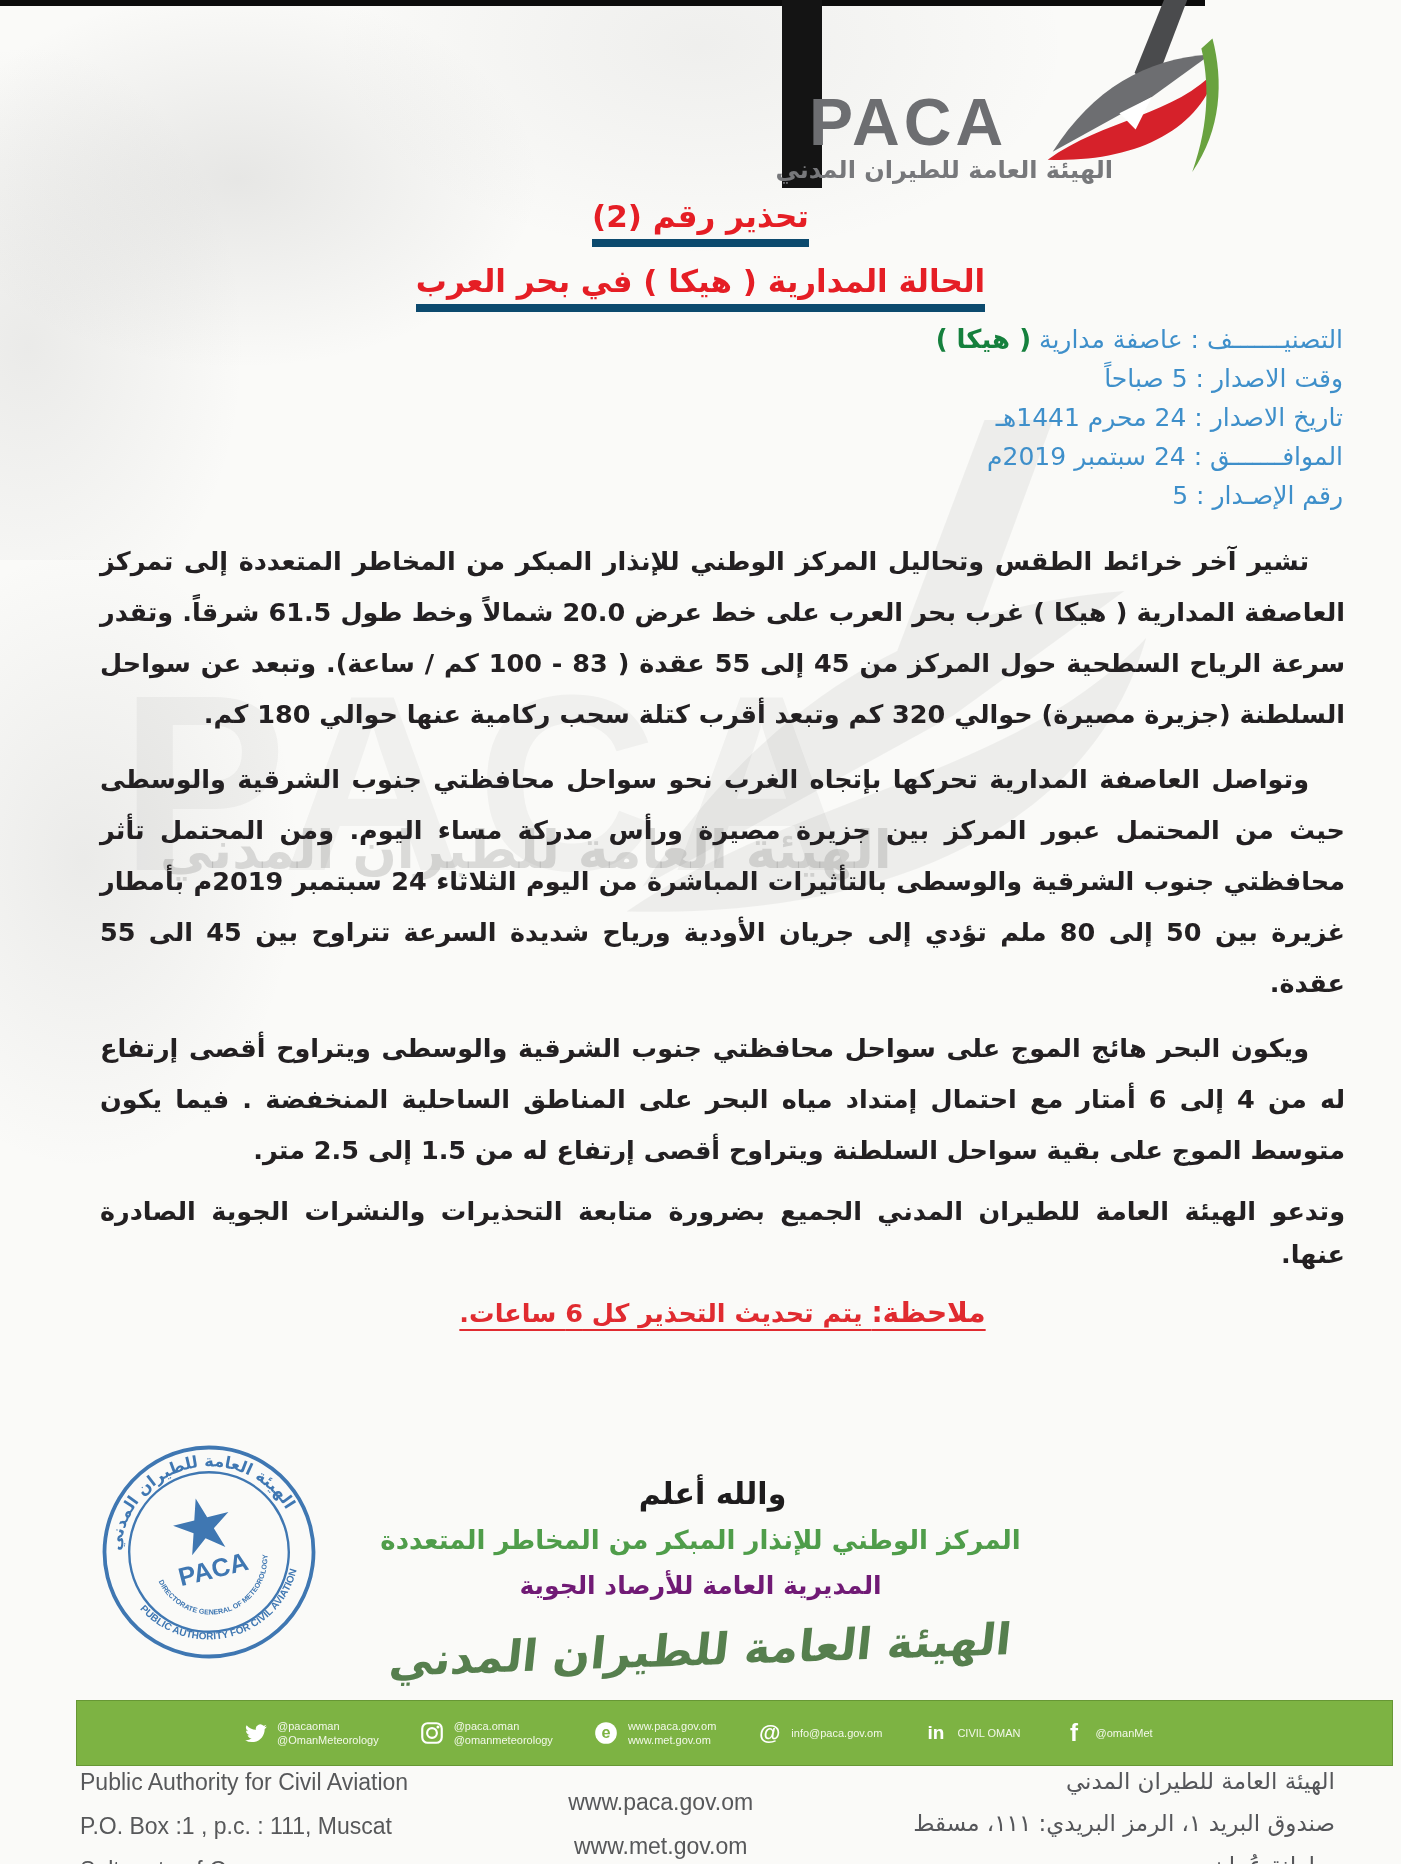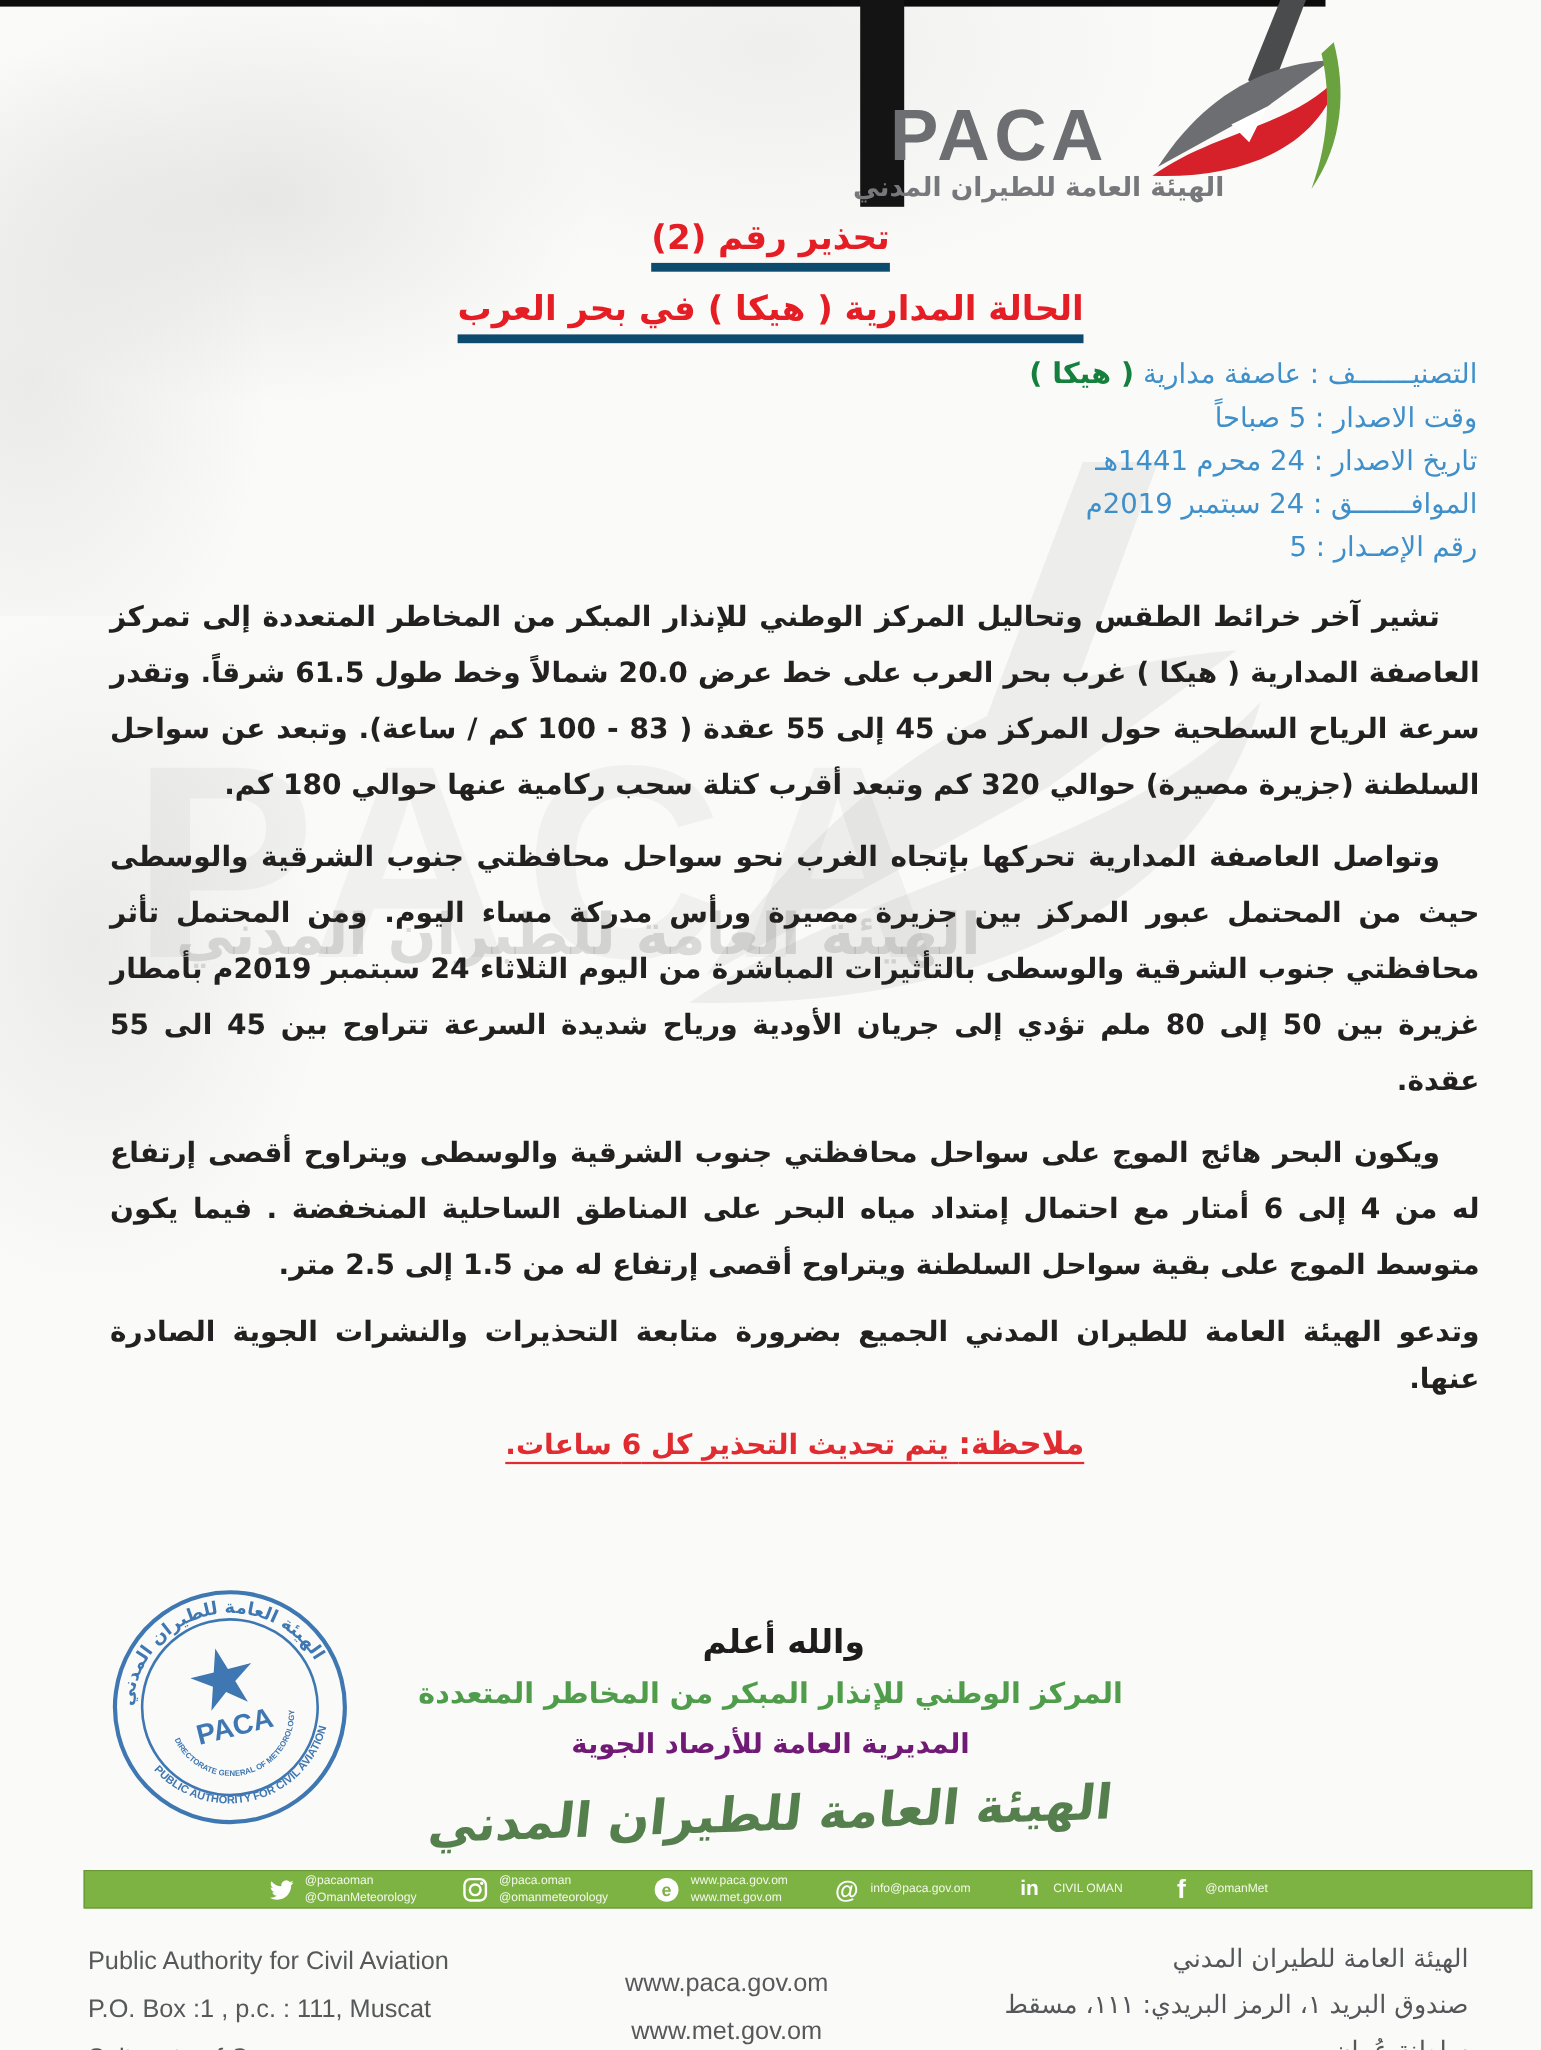--- a/index.html
+++ b/index.html
@@ -57,21 +57,21 @@
   .closing-line{font-size:30px;font-weight:bold;color:#1e1c1d;margin-bottom:14px;margin-left:24px;}
   .org1{font-size:26px;font-weight:bold;color:#4f9d4a;margin-bottom:16px;}
   .org2{font-size:25px;font-weight:bold;color:#701a75;margin-bottom:24px;}
   .signature{display:inline-block;font-size:44px;font-weight:bold;color:#567f4e;
     transform:skewX(-8deg) rotate(-2deg);letter-spacing:-2px;}
 
   
   .seal{position:absolute;left:95px;top:1438px;width:228px;height:228px;transform:rotate(-14deg);}
 
   
-  .social-bar{position:absolute;top:1700px;left:76px;right:8px;height:35px;background:#7db343;
+  .social-bar{position:absolute;top:1700px;left:76px;right:8px;height:66px;background:#7db343;
     border:1px solid #679735;box-sizing:border-box;display:flex;align-items:center;
     padding-left:165px;gap:40px;color:#f3f8ea;font-family:"Liberation Sans",sans-serif;}
   .soc-item{display:flex;align-items:center;gap:8px;}
   .soc-icon{width:27px;height:27px;display:flex;align-items:center;justify-content:center;
     font-weight:bold;font-size:22px;color:#fff;}
   .soc-icon svg{width:26px;height:26px;}
   .soc-lines{display:flex;flex-direction:column;justify-content:center;font-size:11px;line-height:1.3;}
 
   
   .footer{position:absolute;top:1760px;left:80px;right:66px;display:flex;

